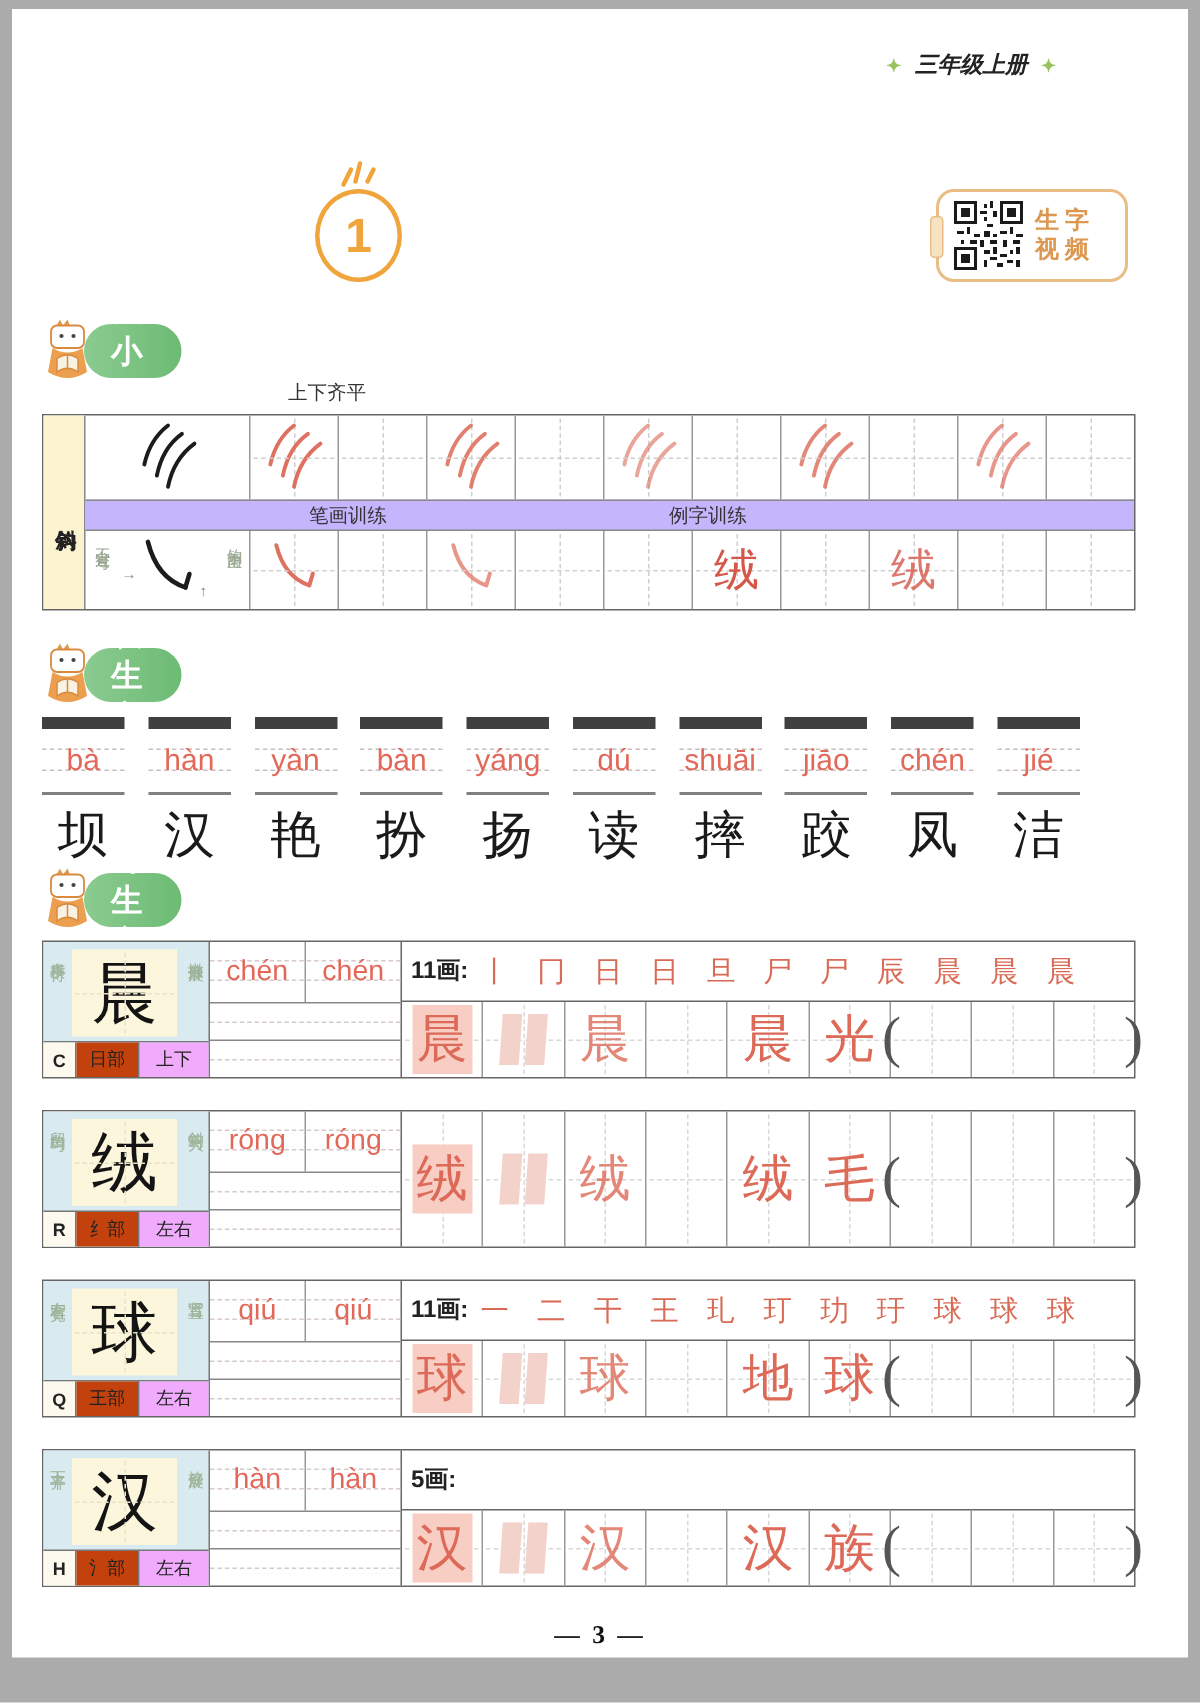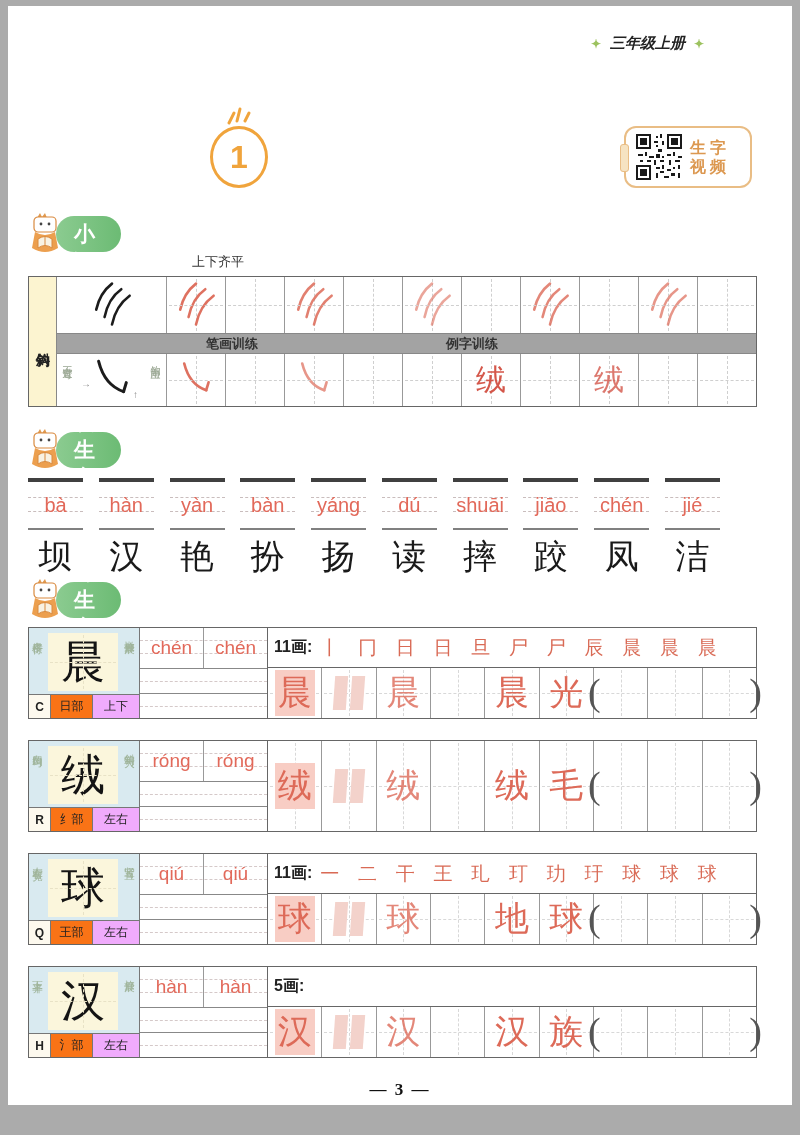--- a/index.html
+++ b/index.html
@@ -53,37 +53,37 @@
   .crow.r1{height:56px;}
   .crow.r2{flex:1;}
   .cmodel{width:109px;position:relative;border-right:1px solid #999;}
   .cg{flex:1;position:relative;border-right:1px solid #999;}
   .cg:last-child{border-right:none;}
   .cg::before{content:"";position:absolute;left:50%;top:2px;bottom:2px;
     border-left:1px dashed #cfcfcf;}
   .cg::after{content:"";position:absolute;top:50%;left:2px;right:2px;
     border-top:1px dashed #cfcfcf;}
   .cmid{height:19px;border-top:1px solid #888;border-bottom:1px solid #888;
-    position:relative;background:#a3a3a3;font-weight:bold;}
+    position:relative;background:#c4b5fd;}
   .cmid span{position:absolute;top:1px;font-size:13px;color:#333;
     font-family:"Liberation Serif",serif;}
   .svg-fill{position:absolute;inset:0;margin:auto;display:block;}
   .stroke-black{color:#1c1c1c;}
   .stroke-red{color:#dd6a58;}
   .f95{opacity:.95}.f85{opacity:.85}.f60{opacity:.6}.f80{opacity:.8}.f70{opacity:.7}
   .ex-char{position:absolute;inset:0;display:flex;align-items:center;justify-content:center;
     font-size:30px;color:#d4574a;font-family:"Liberation Serif",serif;z-index:1;}
   .vtip{position:absolute;writing-mode:vertical-rl;text-orientation:upright;
     font-size:10px;color:#9aa793;line-height:11px;letter-spacing:1px;}
   .arrow{position:absolute;font-size:10px;color:#888;}
 
   
   .pyrow{left:20px;top:472px;width:692px;height:52px;display:flex;
     justify-content:space-between;}
-  .pyunit{width:55px;position:relative;border-top:4px solid #404040;
+  .pyunit{width:55px;position:relative;border-top:8px solid #404040;
     border-bottom:2px solid #808080;}
   .pyunit::before{content:"";position:absolute;left:0;right:0;top:32%;
     border-top:1px dashed #c9bdbd;}
   .pyunit::after{content:"";position:absolute;left:0;right:0;top:64%;
     border-top:1px dashed #c9bdbd;}
   .pyunit span{position:absolute;inset:0;display:flex;align-items:center;
     justify-content:center;font-size:20px;color:#e2695a;z-index:1;}
   .hzrow{left:20px;top:528px;width:692px;height:46px;display:flex;
     justify-content:space-between;}
   .hz{width:55px;text-align:center;font-size:34px;color:#1a1a1a;
@@ -102,21 +102,21 @@
     font-family:"Liberation Serif",serif;}
   .charbox::before{content:"";position:absolute;left:50%;top:2px;bottom:2px;
     border-left:1px dashed #e8e2c6;}
   .charbox::after{content:"";position:absolute;top:50%;left:2px;right:2px;
     border-top:1px dashed #e8e2c6;}
   .wmeta{position:absolute;left:0;right:0;bottom:0;height:23px;display:flex;
     border-top:1px solid #777;font-size:12px;color:#222;}
   .wmeta>div{display:flex;align-items:center;justify-content:center;
     border-right:1px solid #777;box-sizing:border-box;}
   .wmeta .m1{width:22px;background:#fdf9ee;font-weight:bold;}
-  .wmeta .m2{width:42px;background:#f97316;font-family:Liberation Serif, serif;}
+  .wmeta .m2{width:42px;background:#c2410c;font-family:Liberation Serif, serif;}
   .wmeta .m3{flex:1;background:#f0abfc;border-right:none;font-family:"Liberation Serif",serif;}
   .wpy{width:127px;border-right:1.5px solid #666;display:flex;flex-direction:column;}
   .wpy-top{height:40px;display:flex;border-bottom:1px solid #888;position:relative;}
   .wpy-top::before{content:"";position:absolute;left:0;right:0;top:30%;
     border-top:1px dashed #d5c9c9;}
   .wpy-top::after{content:"";position:absolute;left:0;right:0;top:62%;
     border-top:1px dashed #d5c9c9;}
   .wpy-top span{flex:1;display:flex;align-items:center;justify-content:center;
     font-size:19px;color:#e2695a;z-index:1;}
   .wpy-top span:first-child{border-right:1px solid #999;}

